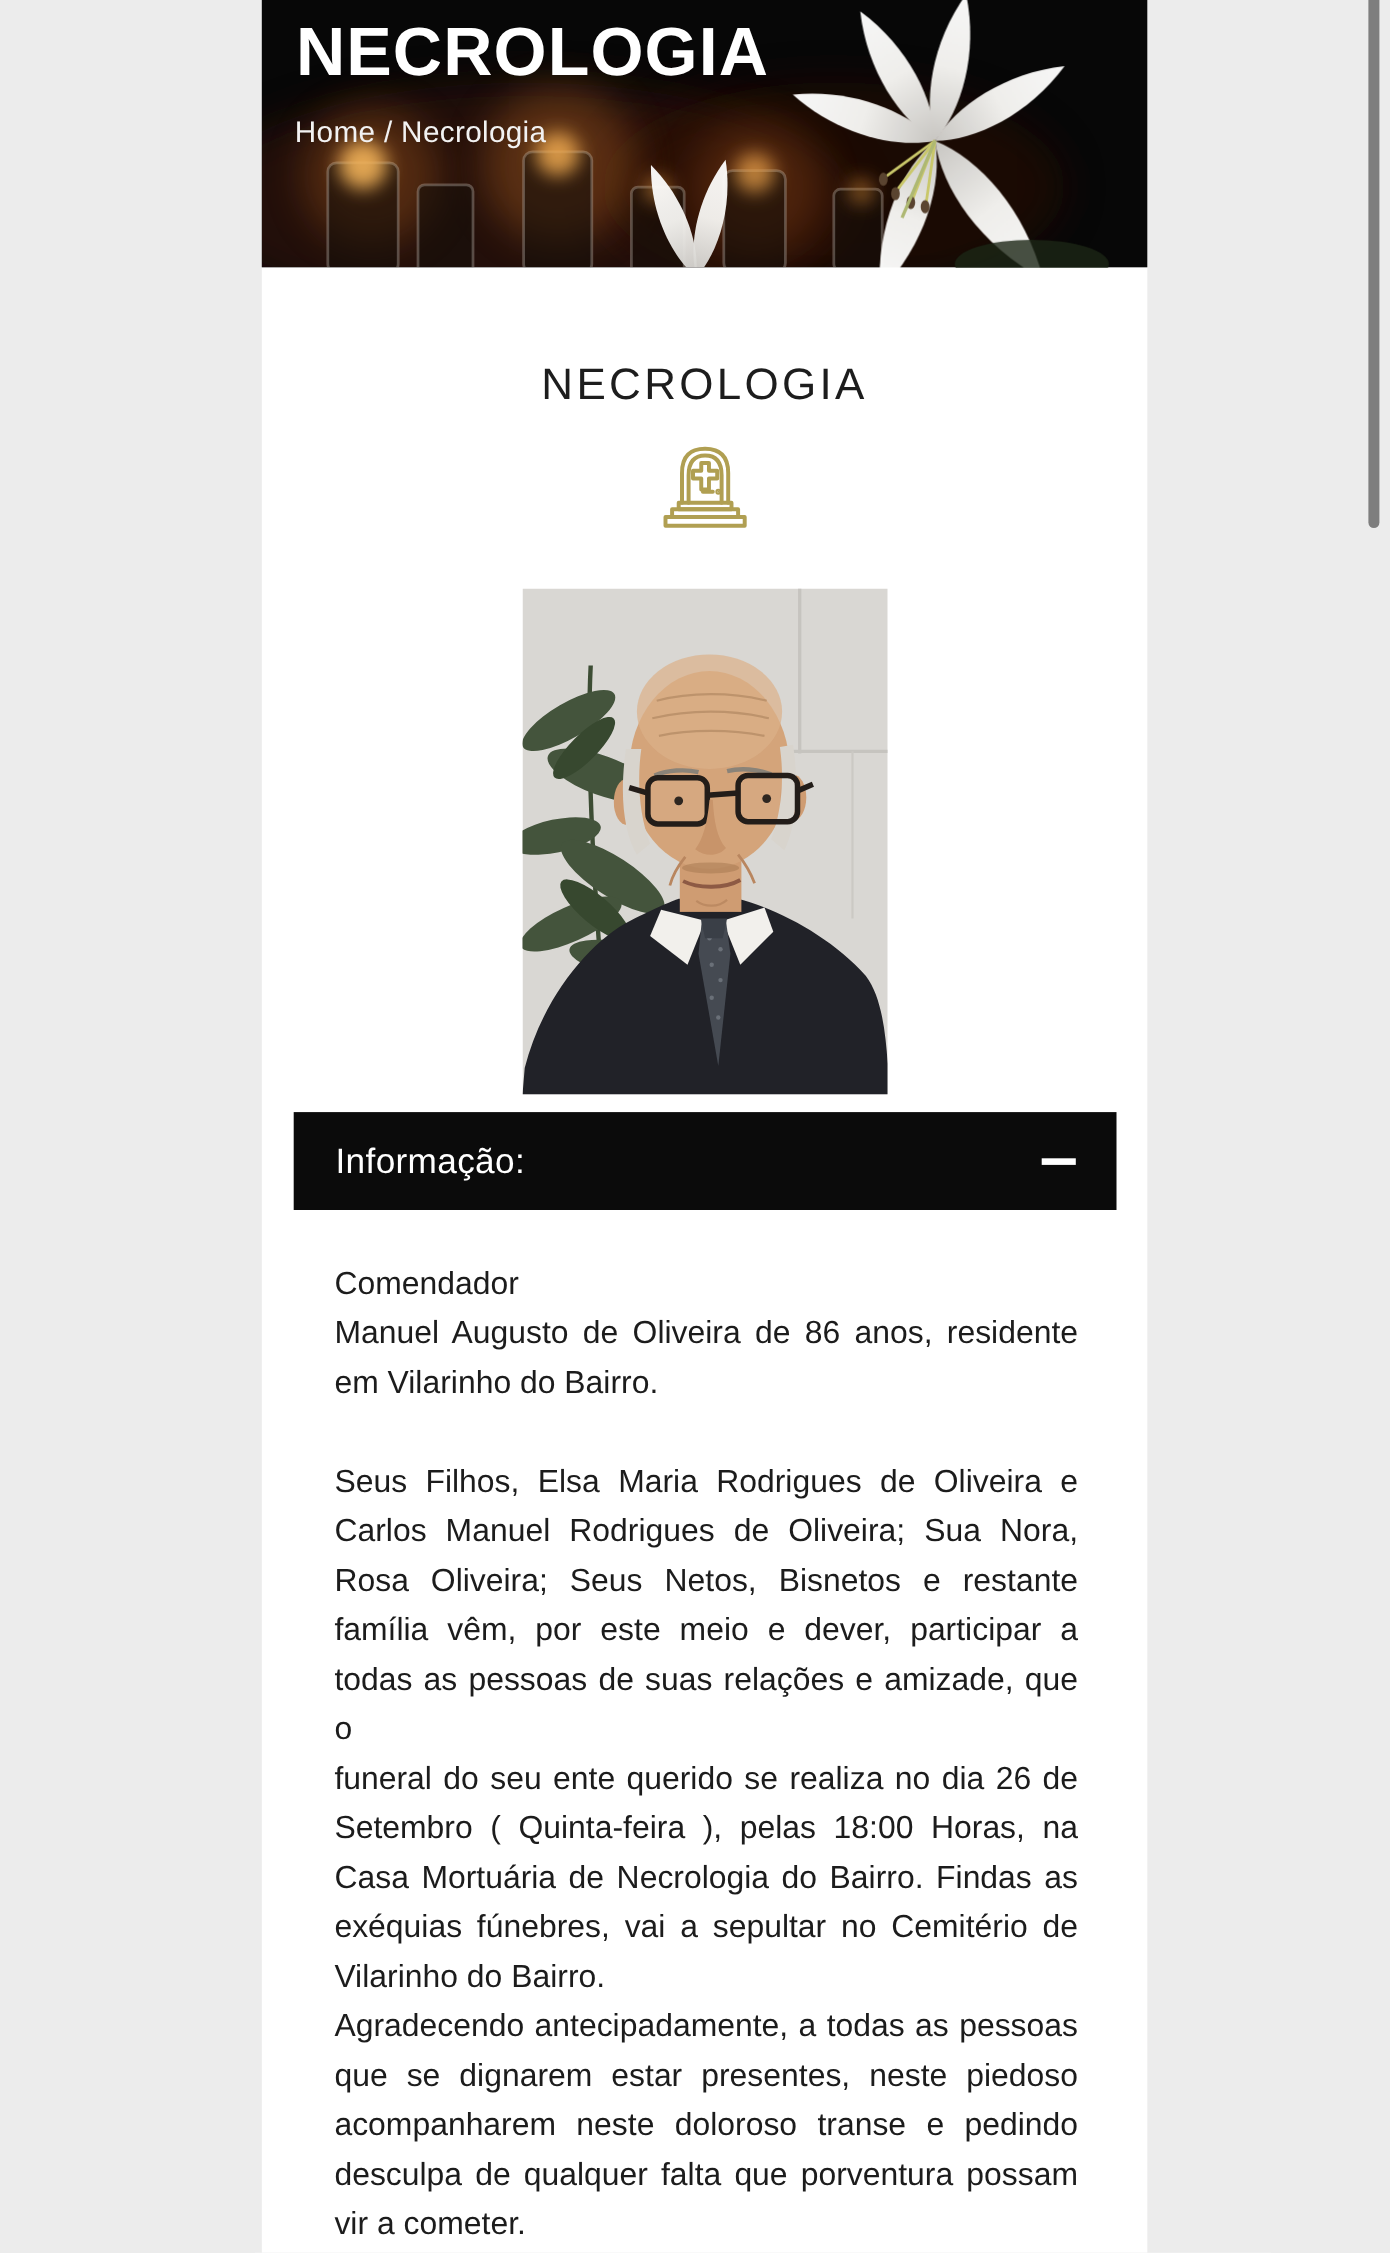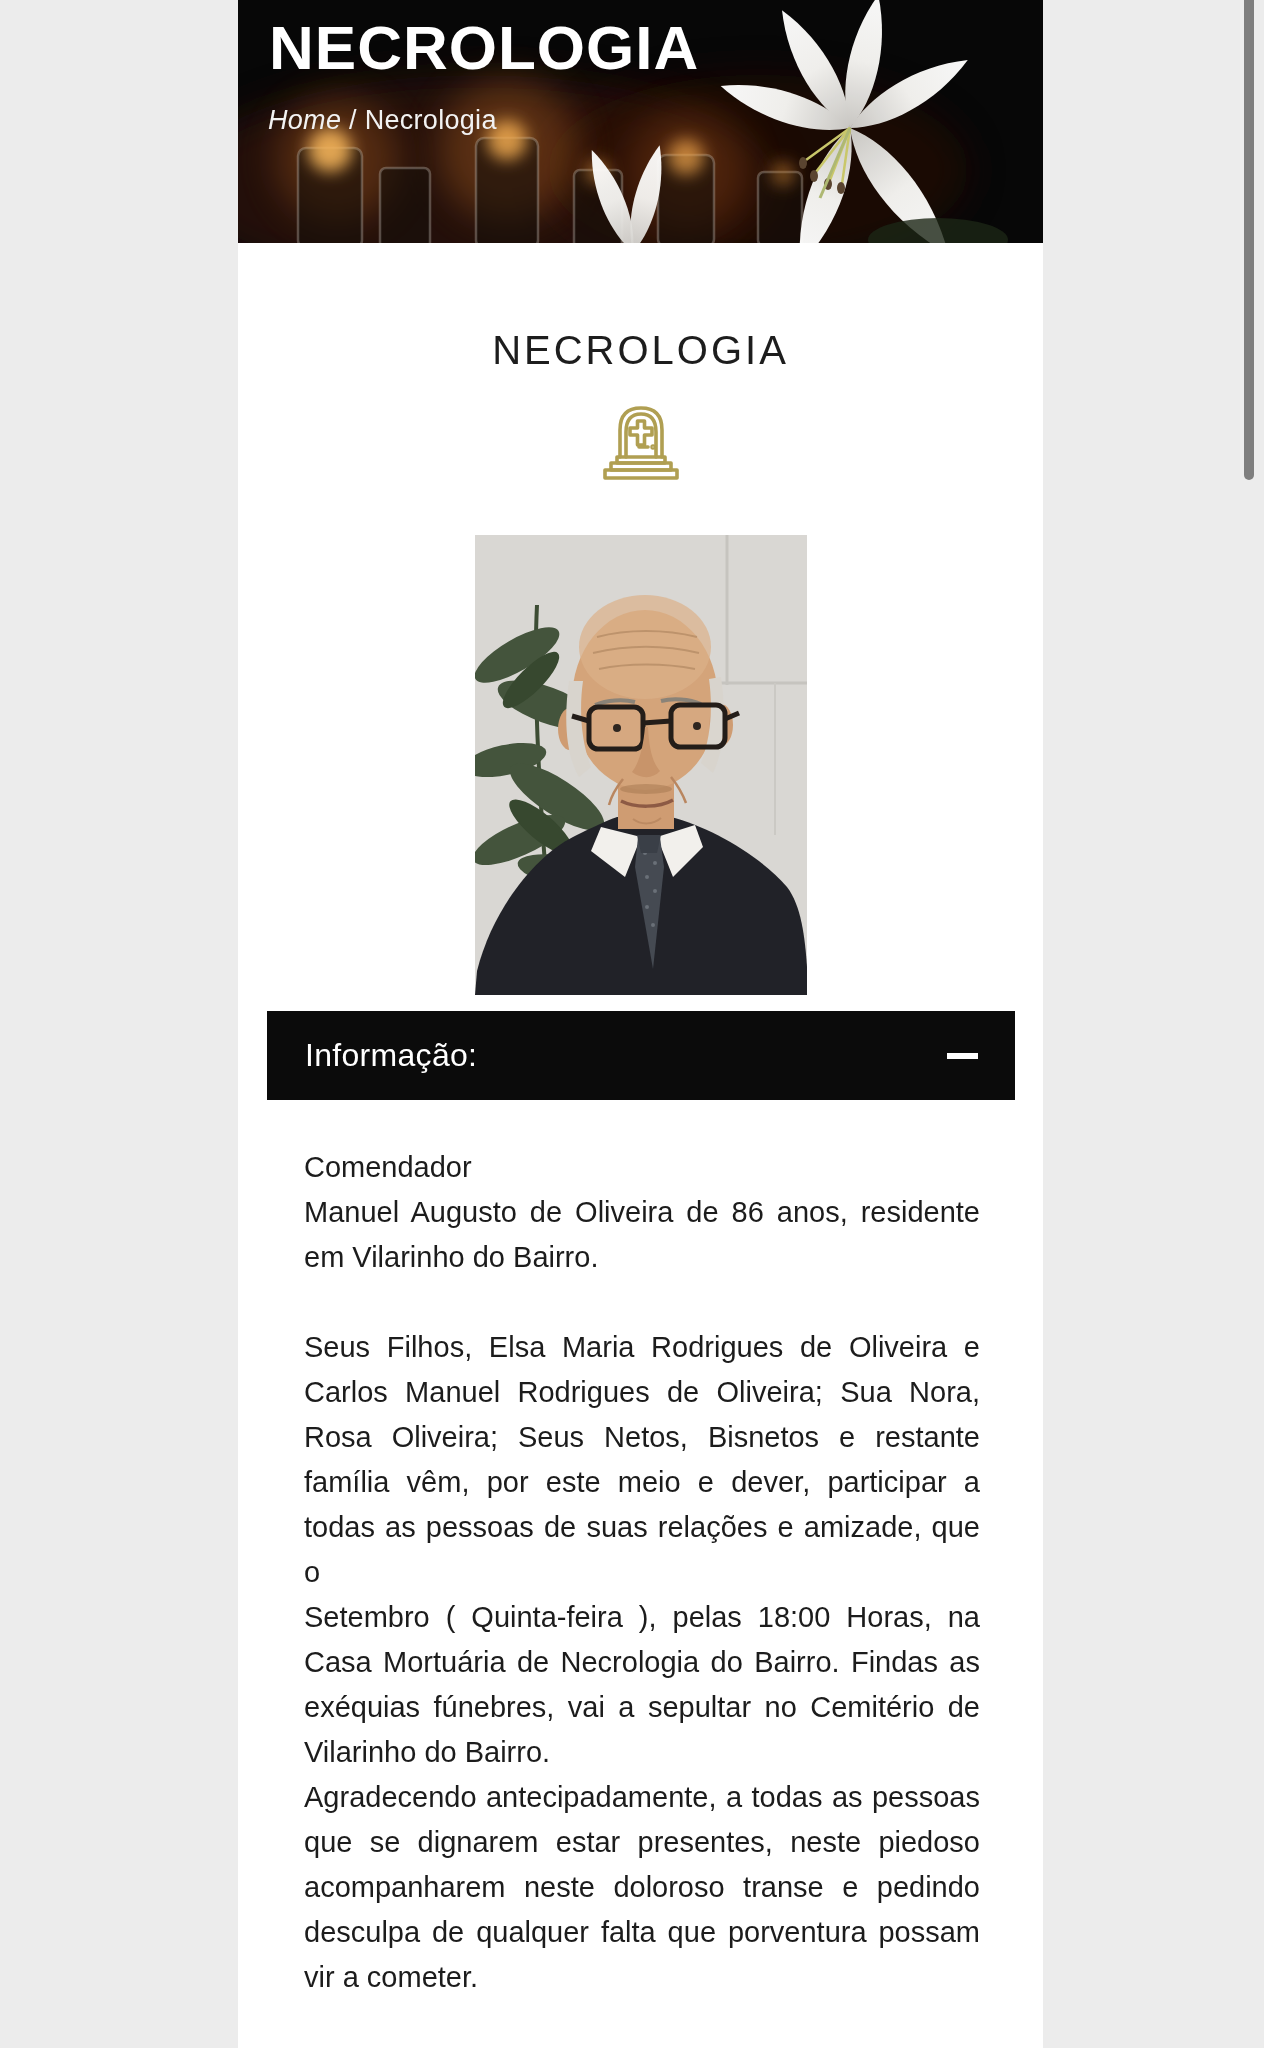--- a/index.html
+++ b/index.html
@@ -23,21 +23,21 @@
   .banner svg.bg{position:absolute;left:0;top:0;}
   .banner-title{
     position:absolute;left:31px;top:16px;
     font-size:62px;font-weight:800;color:#ffffff;
     letter-spacing:1px;line-height:64px;
   }
   .breadcrumb{
     position:absolute;left:30px;top:105px;
     font-size:27px;color:#f2f2f2;letter-spacing:.3px;
   }
-  .breadcrumb .crumb-link{color:#f2f2f2;text-decoration:none;cursor:pointer;font-style:italic;}
+  .breadcrumb .crumb-link{color:#f2f2f2;text-decoration:none;cursor:pointer;}
   
   .page-heading{
     margin:84px 0 0 0;
     text-align:center;
     font-size:40px;font-weight:400;letter-spacing:3px;
     color:#1d1d1d;line-height:46px;
   }
   
   .icon-wrap{width:92px;height:92px;margin:24px auto 0 auto;}
   
@@ -262,20 +262,21 @@
         <div class="body-line">Manuel Augusto de Oliveira de 86 anos,  residente</div>
         <div class="body-line last">em Vilarinho do Bairro.</div>
       </div>
     <div class="para-gap"></div>
     <div class="para">
         <div class="body-line">Seus Filhos, Elsa Maria Rodrigues de Oliveira e</div>
         <div class="body-line">Carlos Manuel Rodrigues de Oliveira; Sua Nora,</div>
         <div class="body-line">Rosa Oliveira; Seus Netos, Bisnetos e restante</div>
         <div class="body-line">família vêm, por este meio e dever, participar a</div>
         <div class="body-line">todas as pessoas de suas relações e amizade, que o</div>
+        <div class="body-line">funeral do seu ente querido se realiza no dia 26 de</div>
         <div class="body-line">Setembro ( Quinta-feira ), pelas 18:00 Horas, na</div>
         <div class="body-line">Casa Mortuária de Necrologia do Bairro. Findas as</div>
         <div class="body-line">exéquias fúnebres, vai a sepultar no Cemitério de</div>
         <div class="body-line last">Vilarinho do Bairro.</div>
       </div>
     <div class="para">
         <div class="body-line">Agradecendo antecipadamente, a todas as pessoas</div>
         <div class="body-line">que se dignarem estar presentes, neste piedoso</div>
         <div class="body-line">acompanharem neste doloroso transe e pedindo</div>
         <div class="body-line">desculpa de qualquer falta que porventura possam</div>

